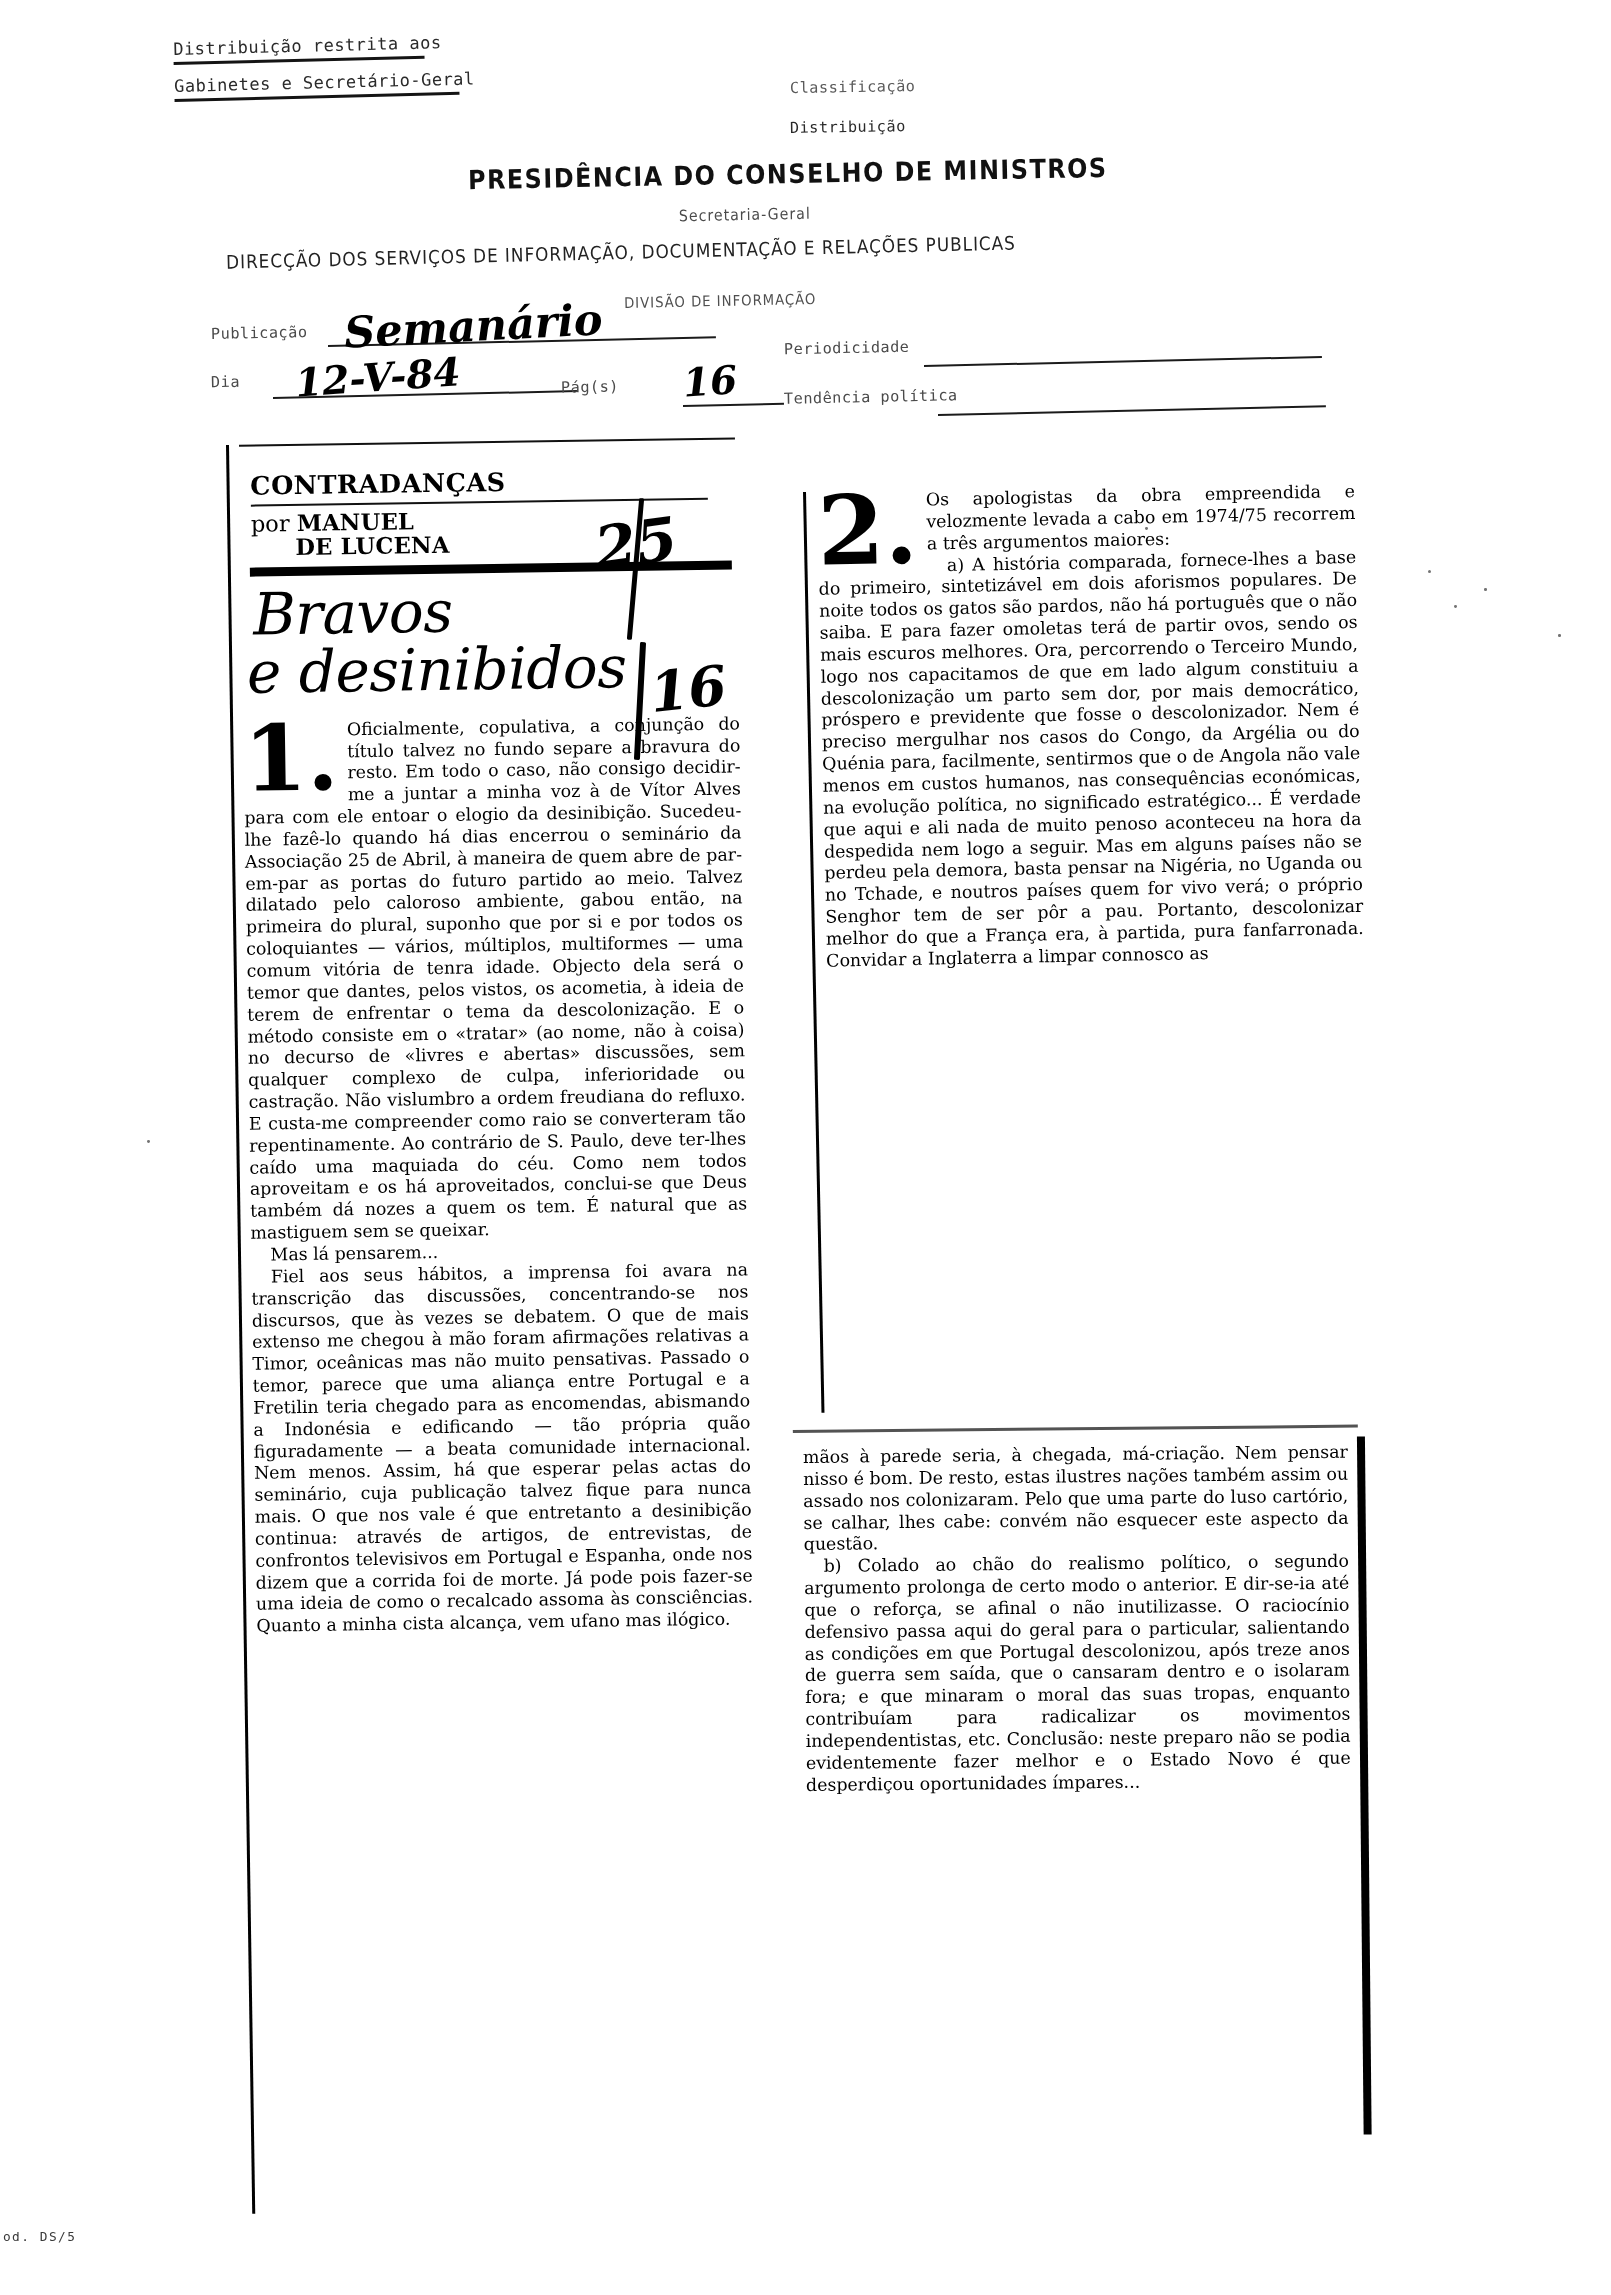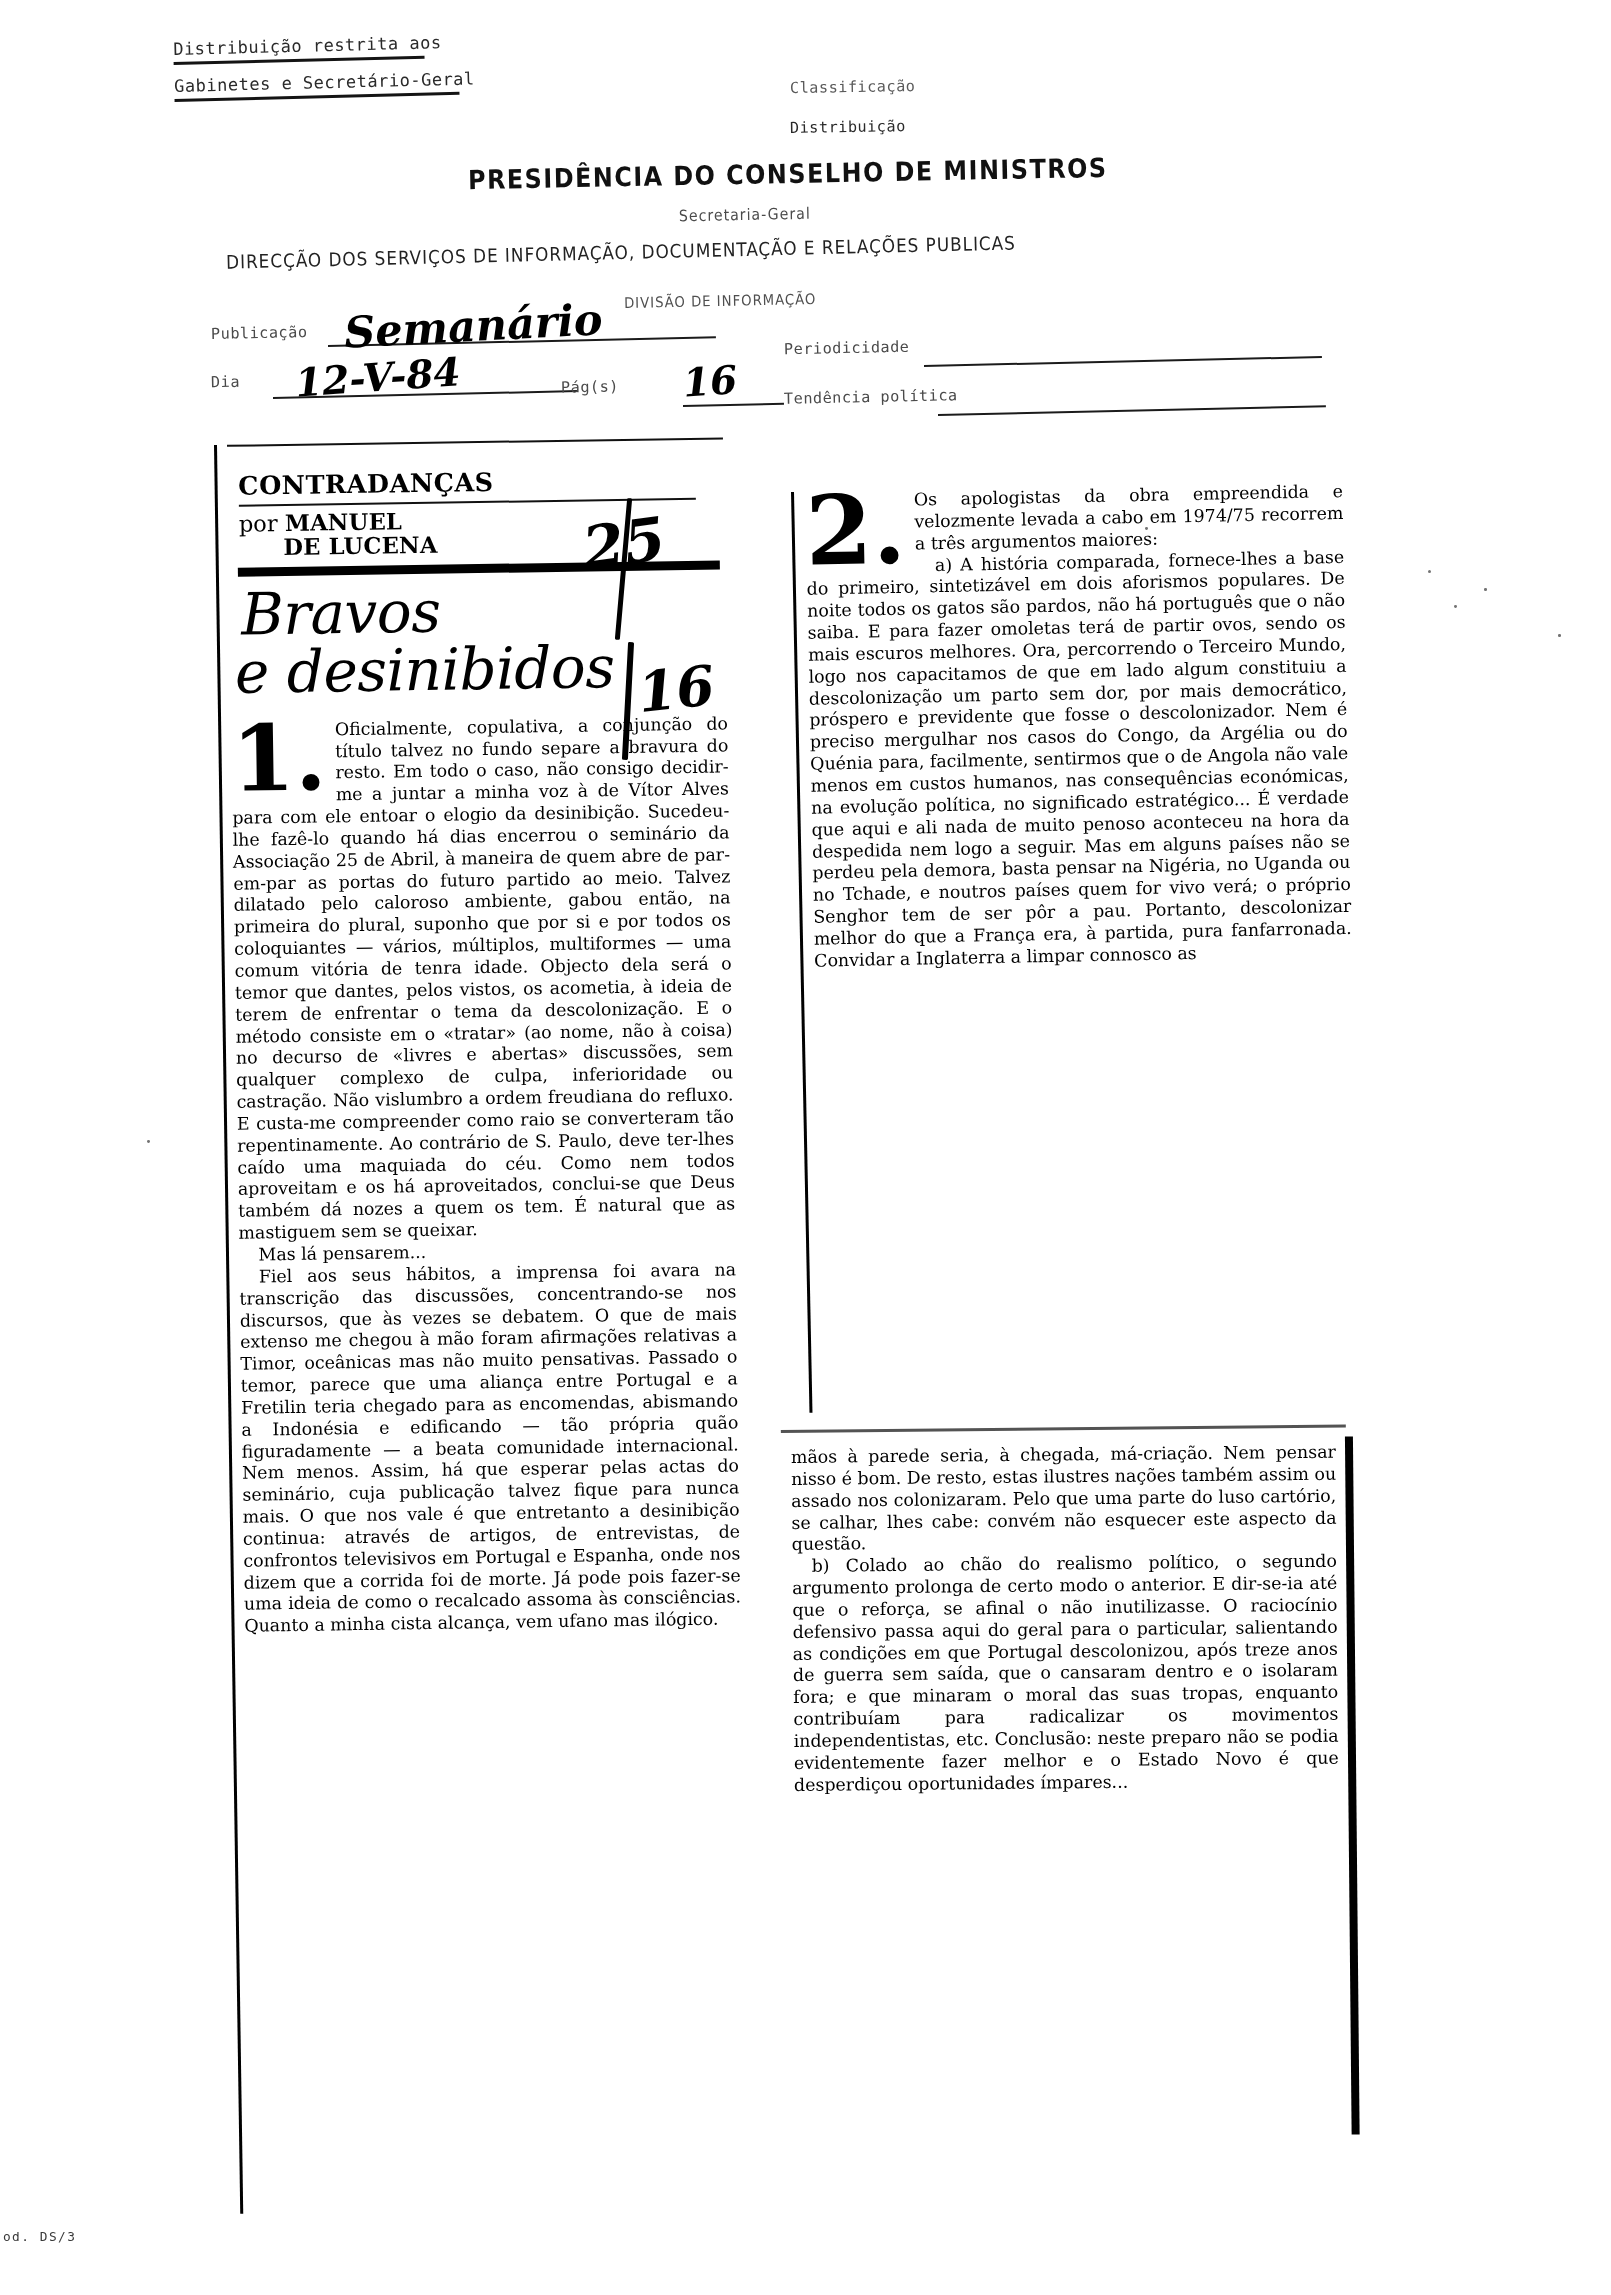--- a/index.html
+++ b/index.html
@@ -52,21 +52,21 @@
   .inst-sub {
     font-family: "DejaVu Sans Condensed", "Liberation Sans", sans-serif;
     letter-spacing: 1px;
     white-space: nowrap;
     color: #222;
   }
 
   
   #clipping {
     position: absolute;
-    left: 214px;
+    left: 226px;
     top: 445px;
     width: 1169px;
     height: 1784px;
   }
   .col {
     position: absolute;
     top: 0;
     box-sizing: border-box;
   }
   .col-border-l {
@@ -256,14 +256,14 @@
   <div class="hand-mark" style="left:424px; top:211px; font-size:55px; transform: rotate(-6deg);">16</div>
 </div>
 
 <div class="speck" style="left:1428px;top:570px;width:3.4px;height:3.4px;"></div>
 <div class="speck" style="left:1454px;top:605px;width:2.9px;height:2.9px;"></div>
 <div class="speck" style="left:1484px;top:588px;width:2.5px;height:2.5px;"></div>
 <div class="speck" style="left:147px;top:1140px;width:2.9px;height:2.9px;"></div>
 <div class="speck" style="left:1558px;top:634px;width:2.5px;height:2.5px;"></div>
 <div class="speck" style="left:1145px;top:527px;width:2.9px;height:2.9px;"></div>
 
-<div class="footer-code">od. DS/3</div>
+<div class="footer-code">od. DS/5</div>
 
 
 </body></html>

